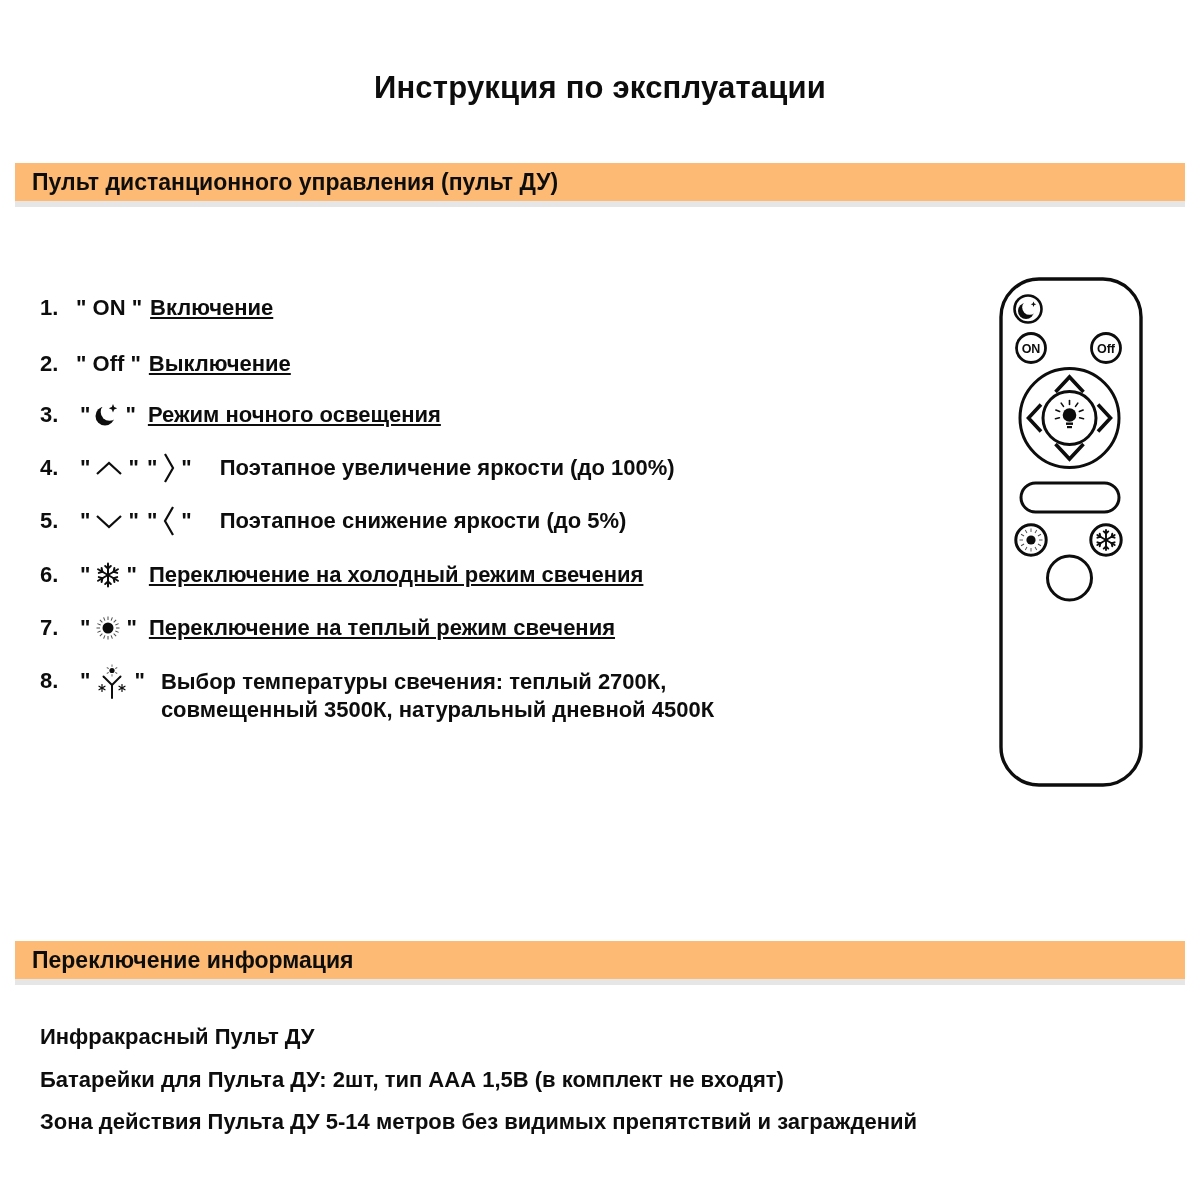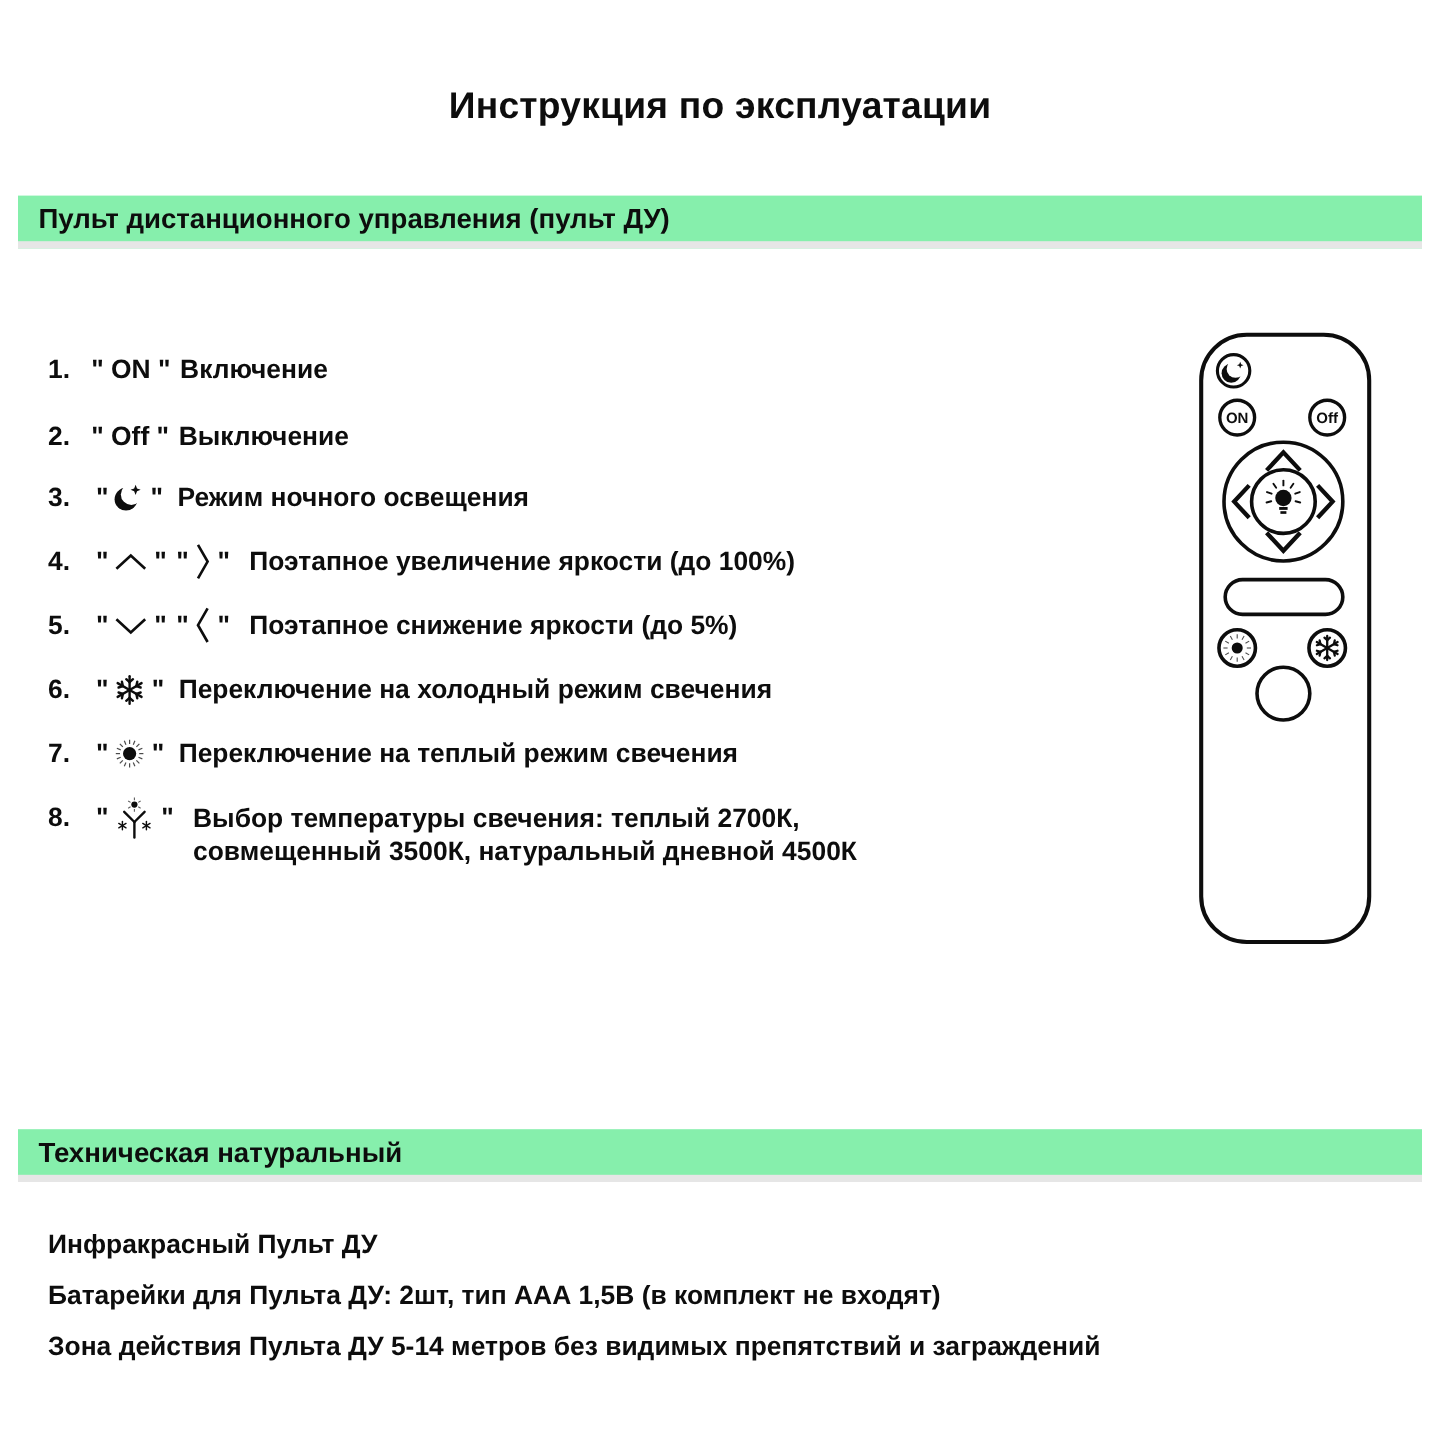--- a/index.html
+++ b/index.html
@@ -1,28 +1,28 @@
 <!DOCTYPE html>
 <html><head>
 <meta charset="utf-8">
 <style>
   html,body{margin:0;padding:0;background:#ffffff;}
   #page{position:relative;width:1200px;height:1200px;background:#fff;
         font-family:"Liberation Sans","DejaVu Sans",sans-serif;color:#0d0d0d;overflow:hidden;}
   .title{position:absolute;top:70px;left:0;width:1200px;text-align:center;
          font-size:31px;font-weight:bold;letter-spacing:.2px;}
-  .bar{position:absolute;left:15px;width:1170px;height:38px;background:#86efac;
+  .bar{position:absolute;left:15px;width:1170px;height:38px;background:#fdba74;
        border-bottom:6px solid #e6e6e6;display:flex;align-items:center;}
   .bar span{font-size:23px;font-weight:bold;padding-left:17px;}
   .row{position:absolute;left:40px;display:flex;align-items:center;height:30px;
        font-size:22px;font-weight:bold;white-space:nowrap;}
   .row .num{width:26px;margin-right:10px;}
   .q{margin:0 4px;}
-  .lbl{margin-left:8px;}
-  .lbl-far{margin-left:12px;}
+  .lbl{margin-left:8px;text-decoration:underline;}
+  .lbl-far{margin-left:24px;}
   .row8{align-items:flex-start;height:auto;}
   .lbl-block{margin-left:12px;line-height:28px;}
   .ic{display:block;}
   .tech-line{position:absolute;left:40px;font-size:22px;font-weight:bold;white-space:nowrap;}
   svg{overflow:visible;}
   .remote{position:absolute;left:998px;top:276px;}
 </style>
 </head>
 <body>
 
@@ -288,20 +288,20 @@
             <line x1="108" y1="257.5" x2="105.7" y2="255.4"></line>
             <line x1="108" y1="257.5" x2="110.3" y2="255.4"></line>
           </g>
       </g>
     </g>
 
     <circle cx="71.5" cy="302" r="22" fill="none" stroke="#0d0d0d" stroke-width="3"></circle>
   </svg>
 
   <div class="bar" style="top:941px">
-    <span>Техническая натуральный</span>
+    <span>Переключение информация</span>
   </div>
 
   <div class="tech-line" style="top:1024px">Инфракрасный Пульт ДУ</div>
   <div class="tech-line" style="top:1067px">Батарейки для Пульта ДУ: 2шт, тип ААА 1,5В (в комплект не входят)</div>
   <div class="tech-line" style="top:1109px">Зона действия Пульта ДУ 5-14 метров без видимых препятствий и заграждений</div>
 
 </div>
 
 </body></html>

